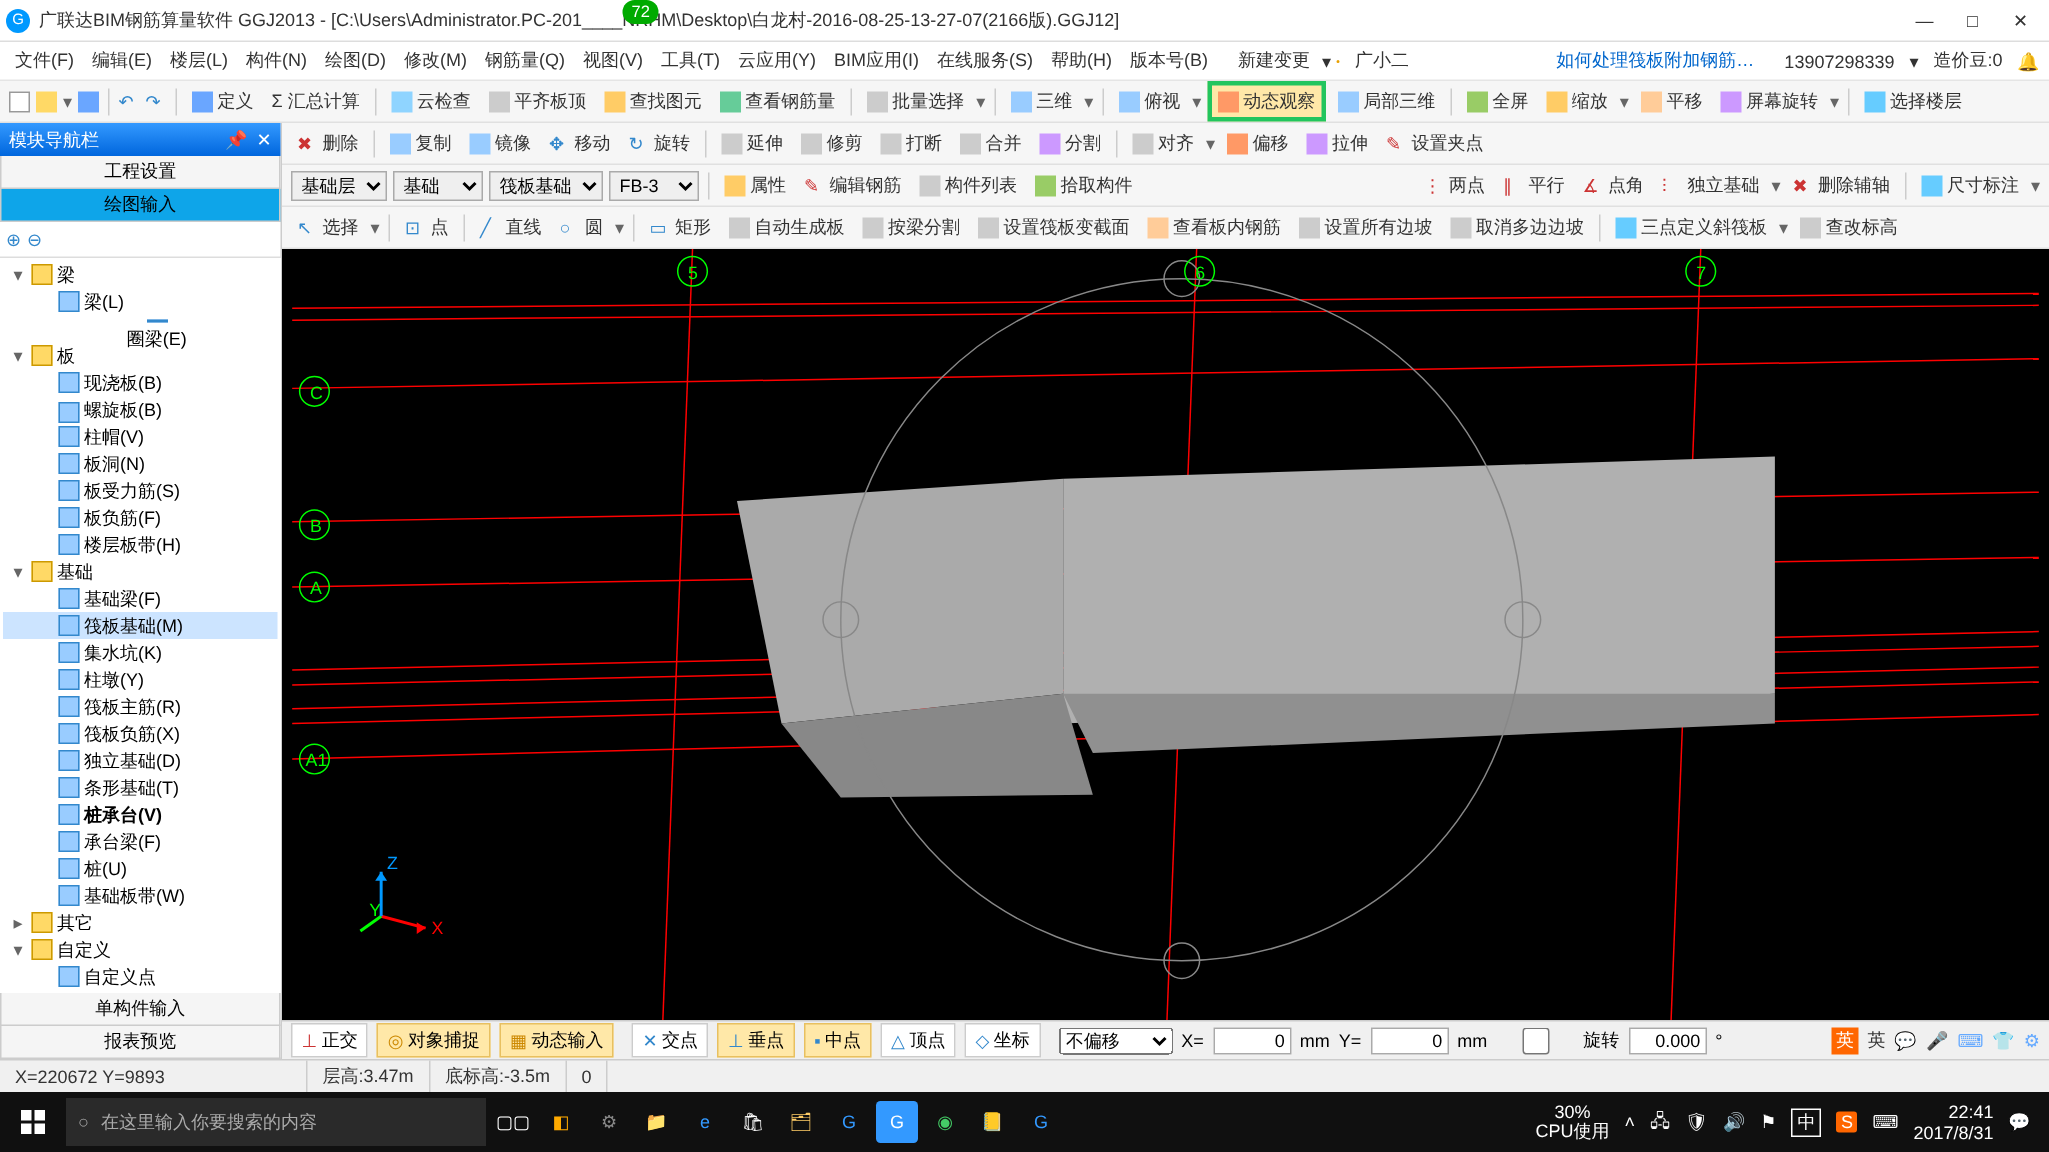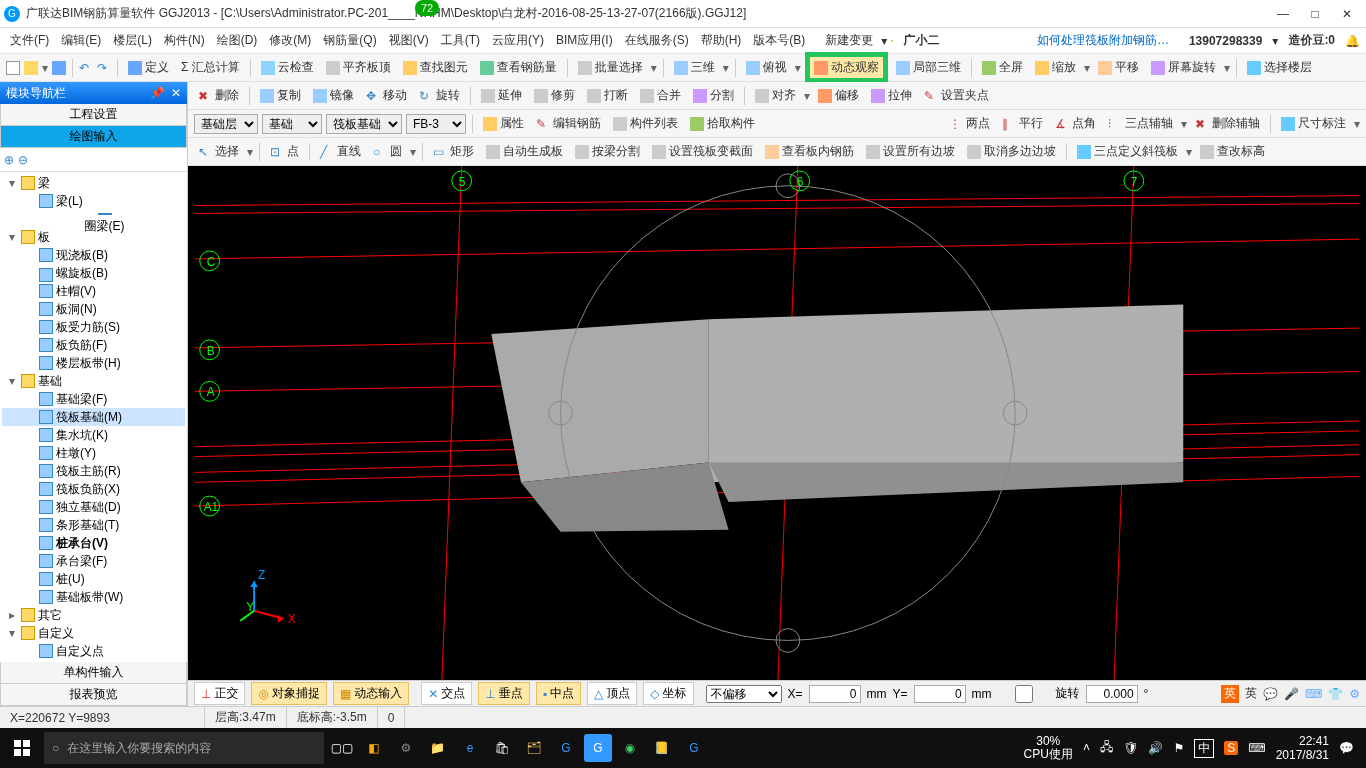--- a/index.html
+++ b/index.html
@@ -7,24 +7,24 @@
 .titlebar { height: 28px; background: #fff; display: flex; align-items: center; padding: 0 4px; border-bottom: 1px solid #ddd; }
 .titlebar .app-icon { width: 16px; height: 16px; background: #0099ff; border-radius: 50%; margin-right: 6px; display:flex;align-items:center;justify-content:center;color:#fff;font-size:10px; }
 .titlebar .title { flex: 1; color: #333; }
 .titlebar .badge { position: absolute; left: 415px; top: 0; background: #0a0; color: #fff; padding: 2px 6px; border-radius: 8px; font-size: 11px; }
 .titlebar .winbtns { display: flex; gap: 18px; padding-right: 8px; }
 .titlebar .winbtn { width: 14px; text-align: center; color: #333; cursor: pointer; }
 .menubar { height: 26px; background: #fff; display: flex; align-items: center; padding: 0 6px; gap: 4px; border-bottom: 1px solid #e5e5e5; }
 .menubar .mitem { padding: 2px 4px; color: #333; cursor: pointer; white-space: nowrap; }
 .menubar .spacer { flex: 1; }
 .menubar .link { color: #0066cc; cursor: pointer; padding: 0 6px; }
-.menubar .user { color: #333; padding: 0 6px; font-weight: bold; }
+.menubar .user { color: #333; padding: 0 6px; }
 .toolbar { height: 28px; background: #f6f6f6; display: flex; align-items: center; padding: 0 6px; gap: 4px; border-bottom: 1px solid #e0e0e0; }
 .toolbar .tbtn { padding: 2px 4px; color: #333; cursor: pointer; display: flex; align-items: center; gap: 3px; white-space: nowrap; }
-.toolbar .tbtn.active { background: #ffe8a8; border: 5px solid #22c55e; }
+.toolbar .tbtn.active { background: #ffe8a8; border: 3px solid #22c55e; }
 .toolbar .sep { width: 1px; height: 18px; background: #ccc; margin: 0 2px; }
 .toolbar .ico { width: 14px; height: 14px; display: inline-block; }
 .toolbar select, .toolbar .combo { height: 20px; font-size: 12px; border: 1px solid #aaa; padding: 0 2px; }
 .main { flex: 1; display: flex; overflow: hidden; }
 .leftpanel { width: 188px; display: flex; flex-direction: column; border-right: 1px solid #ccc; background: #fff; }
 .panel-title { height: 22px; background: linear-gradient(#3399ff,#0066dd); color: #fff; display: flex; align-items: center; padding: 0 6px; justify-content: space-between; }
 .panel-tab { height: 22px; display: flex; align-items: center; justify-content: center; border: 1px solid #ccc; border-top: none; background: #f5f5f5; cursor: pointer; }
 .tree { flex: 1; overflow: auto; padding: 2px; background: #fff; }
 .tree-toolbar { height: 24px; border-bottom: 1px solid #ddd; display: flex; align-items: center; padding: 0 4px; gap: 4px; }
 .tree-node { display: flex; align-items: center; height: 18px; padding-left: 4px; cursor: pointer; white-space: nowrap; gap: 3px; }
@@ -432,21 +432,21 @@
       <span class="tbtn">
           <span class="ico" style="color:#cc3333">∥</span>
           <span>平行</span>
         </span>
       <span class="tbtn">
           <span class="ico" style="color:#cc3333">∡</span>
           <span>点角</span>
         </span>
       <span class="tbtn">
           <span class="ico" style="color:#cc3333">⫶</span>
-          <span>三点辅轴</span>
+          <span>独立基础</span>
         </span>
       <span style="color:#666">▾</span>
       <span class="tbtn">
           <span class="ico" style="color:#cc3333">✖</span>
           <span>删除辅轴</span>
         </span>
       <span class="sep"></span>
       <span class="tbtn">
           <span class="ico" style="background:#66ccff"></span>
           <span>尺寸标注</span>

